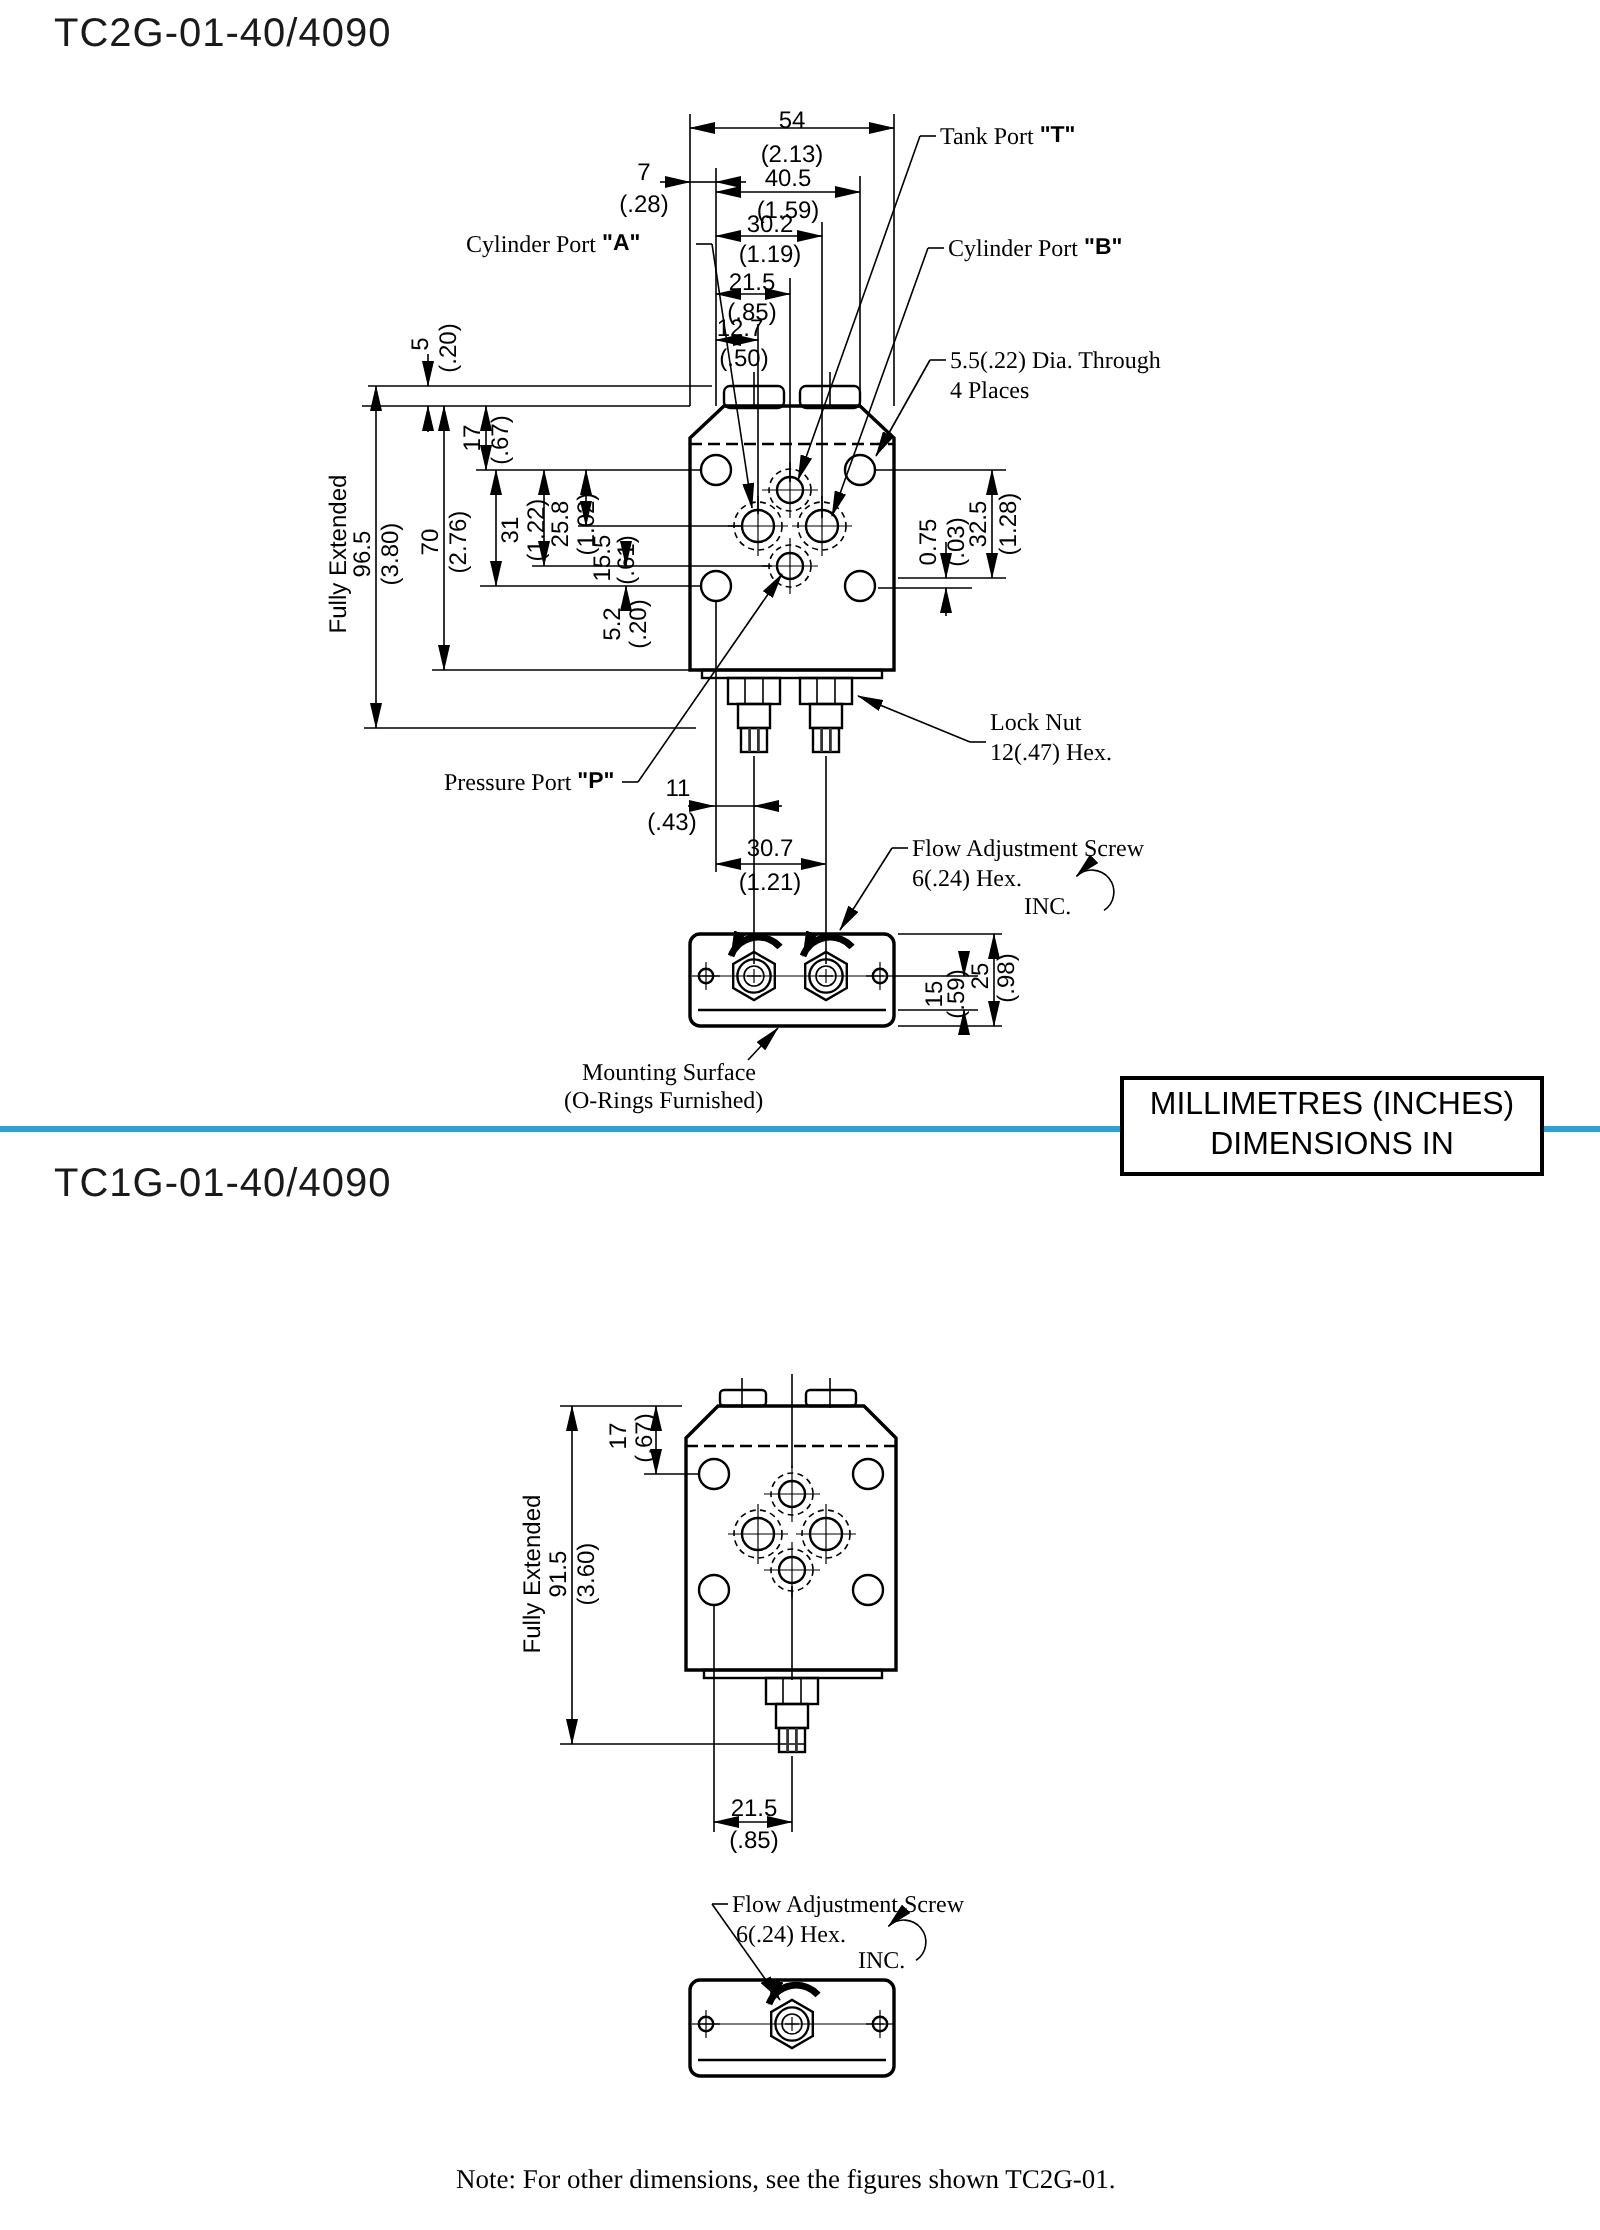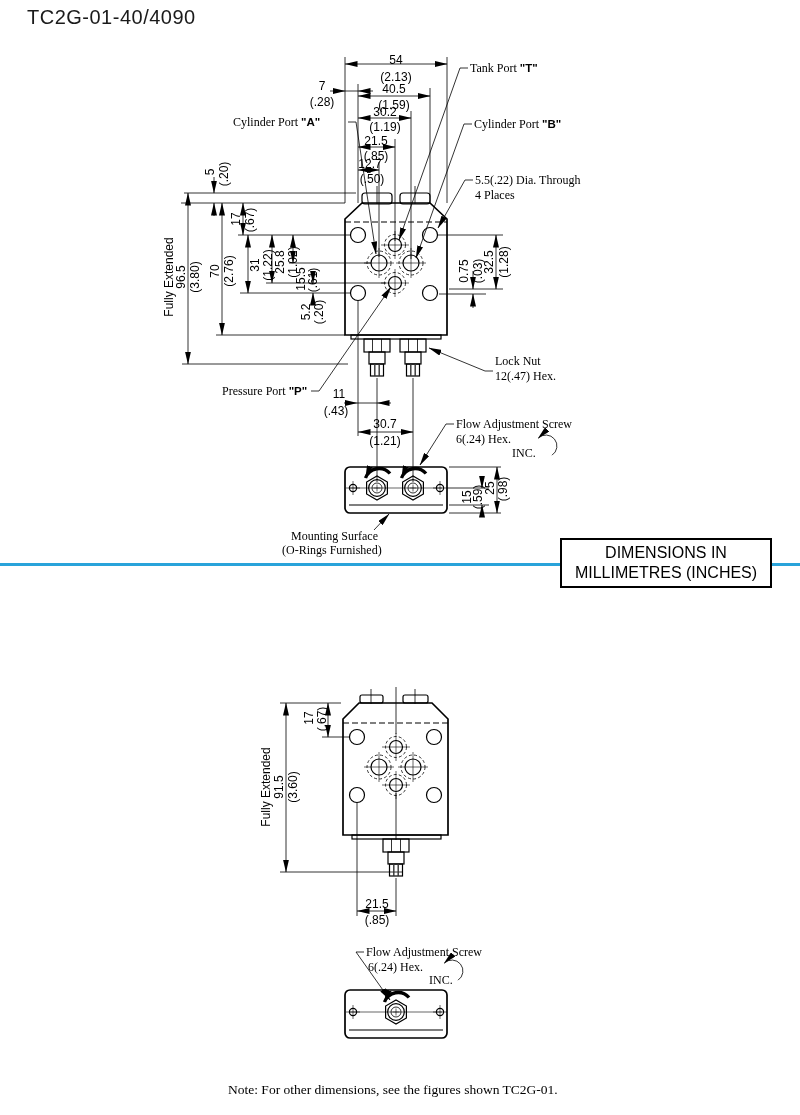--- a/index.html
+++ b/index.html
@@ -25,24 +25,25 @@
   .thick{stroke:#000;stroke-width:1.7;fill:none;}
   .dashb{stroke-dasharray:6 3;}
   .dashc{stroke-dasharray:3 2.2;}
 </style>
 </head>
 <body>
 
 <div id="stage">
 
   <div class="title" id="title-top">TC2G-01-40/4090</div>
+  <div class="title" id="title-bottom">TC1G-01-40/4090</div>
   <div id="divider" style="background: rgb(41, 163, 218);"></div>
   <div id="units-box">
+    <div>MILLIMETRES (INCHES)</div>
     <div>DIMENSIONS IN</div>
-    <div>MILLIMETRES (INCHES)</div>
   </div>
   <div id="note">Note: For other dimensions, see the figures shown TC2G-01.</div>
 
   <svg width="800" height="1115" viewBox="0 0 800 1115">
     <defs>
       <marker id="arr" markerUnits="userSpaceOnUse" markerWidth="13" markerHeight="6" viewBox="0 0 13 6" refX="12.5" refY="3" orient="auto-start-reverse">
         <path d="M0,0 L13,3 L0,6 Z" fill="#000"></path>
       </marker>
       <g id="portS">
         <circle r="10.5" class="thin dashc"></circle>

